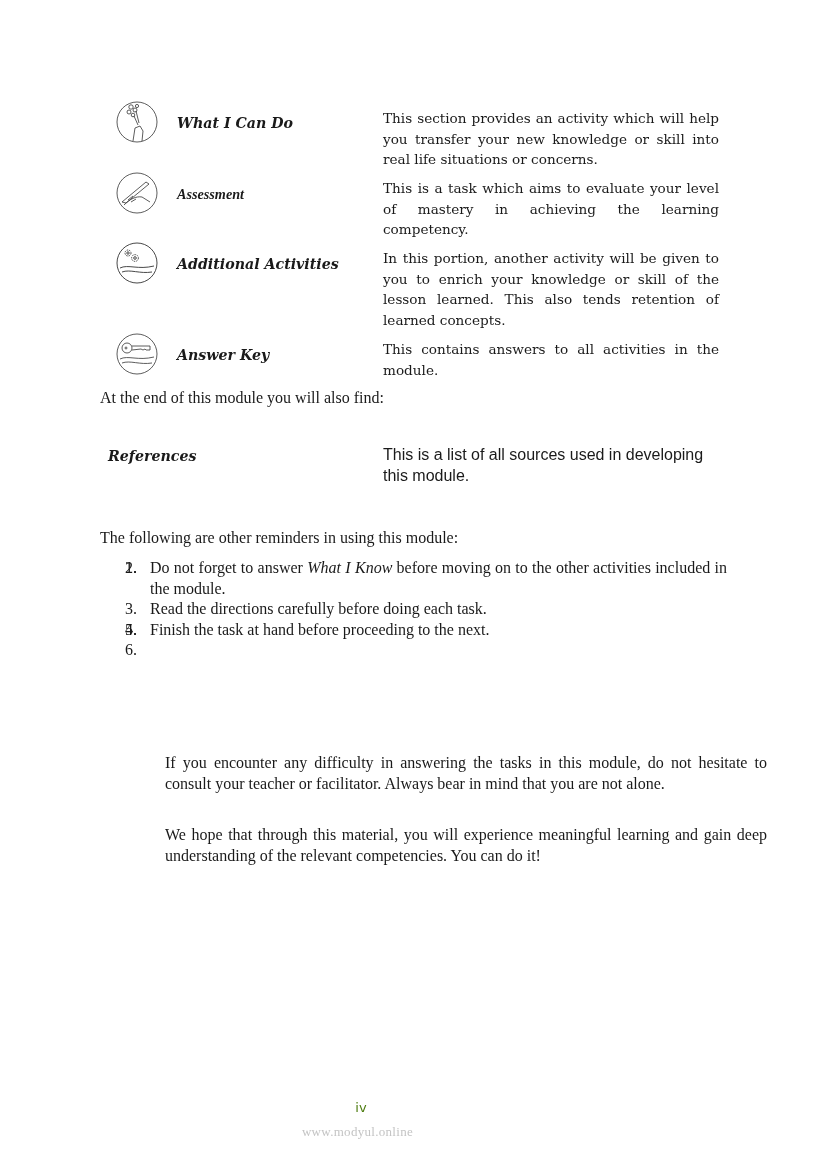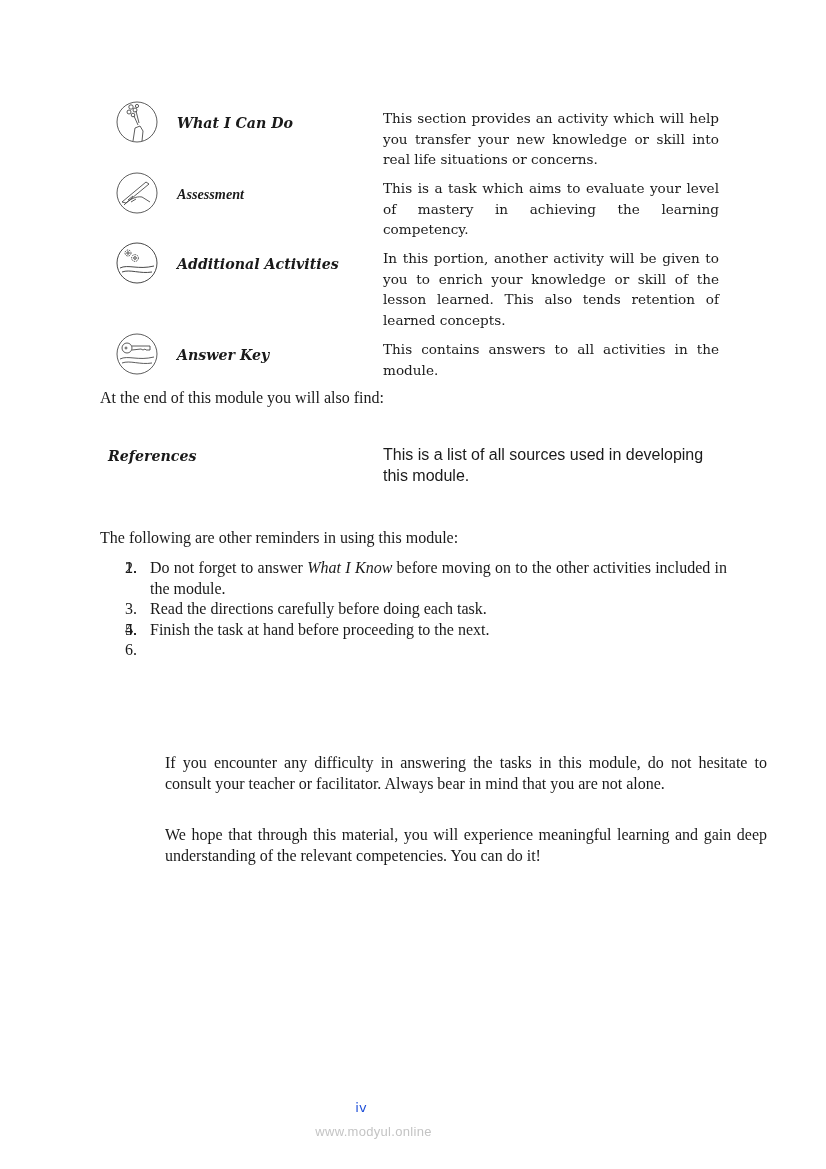--- a/index.html
+++ b/index.html
@@ -46,25 +46,25 @@
     }
     ol.reminders li .num { position: absolute; left: 0; top: 0; }
     .para {
       position: absolute; left: 125px; width: 602px;
       font-family: "Liberation Serif", serif; font-size: 16px; line-height: 20.6px;
       text-align: justify;
       margin-left: 40px;
     }
     .page-num {
       position: absolute; left: 0; width: 722px; top: 1100px; text-align: center;
-      font-family: "DejaVu Sans", sans-serif; font-size: 13px; color: #1d4ed8;
+      font-family: "DejaVu Sans", sans-serif; font-size: 13px; color: #4d7c0f;
     }
     .watermark {
-      position: absolute; left: 16px; width: 715px; top: 1124px; text-align: center;
-      font-family: Liberation Sans, sans-serif; font-size: 13px; color: #c4c4c4;
+      position: absolute; left: 0; width: 715px; top: 1124px; text-align: center;
+      font-family: Liberation Serif, serif; font-size: 13px; color: #c4c4c4;
       letter-spacing: 0.3px;
     }
   </style>
 </head>
 <body>
 
 <div class="page">
 
   <div class="icon" style="top:101px;">
     <svg viewBox="0 0 42 42" fill="none" stroke="#333" stroke-width="0.8">

